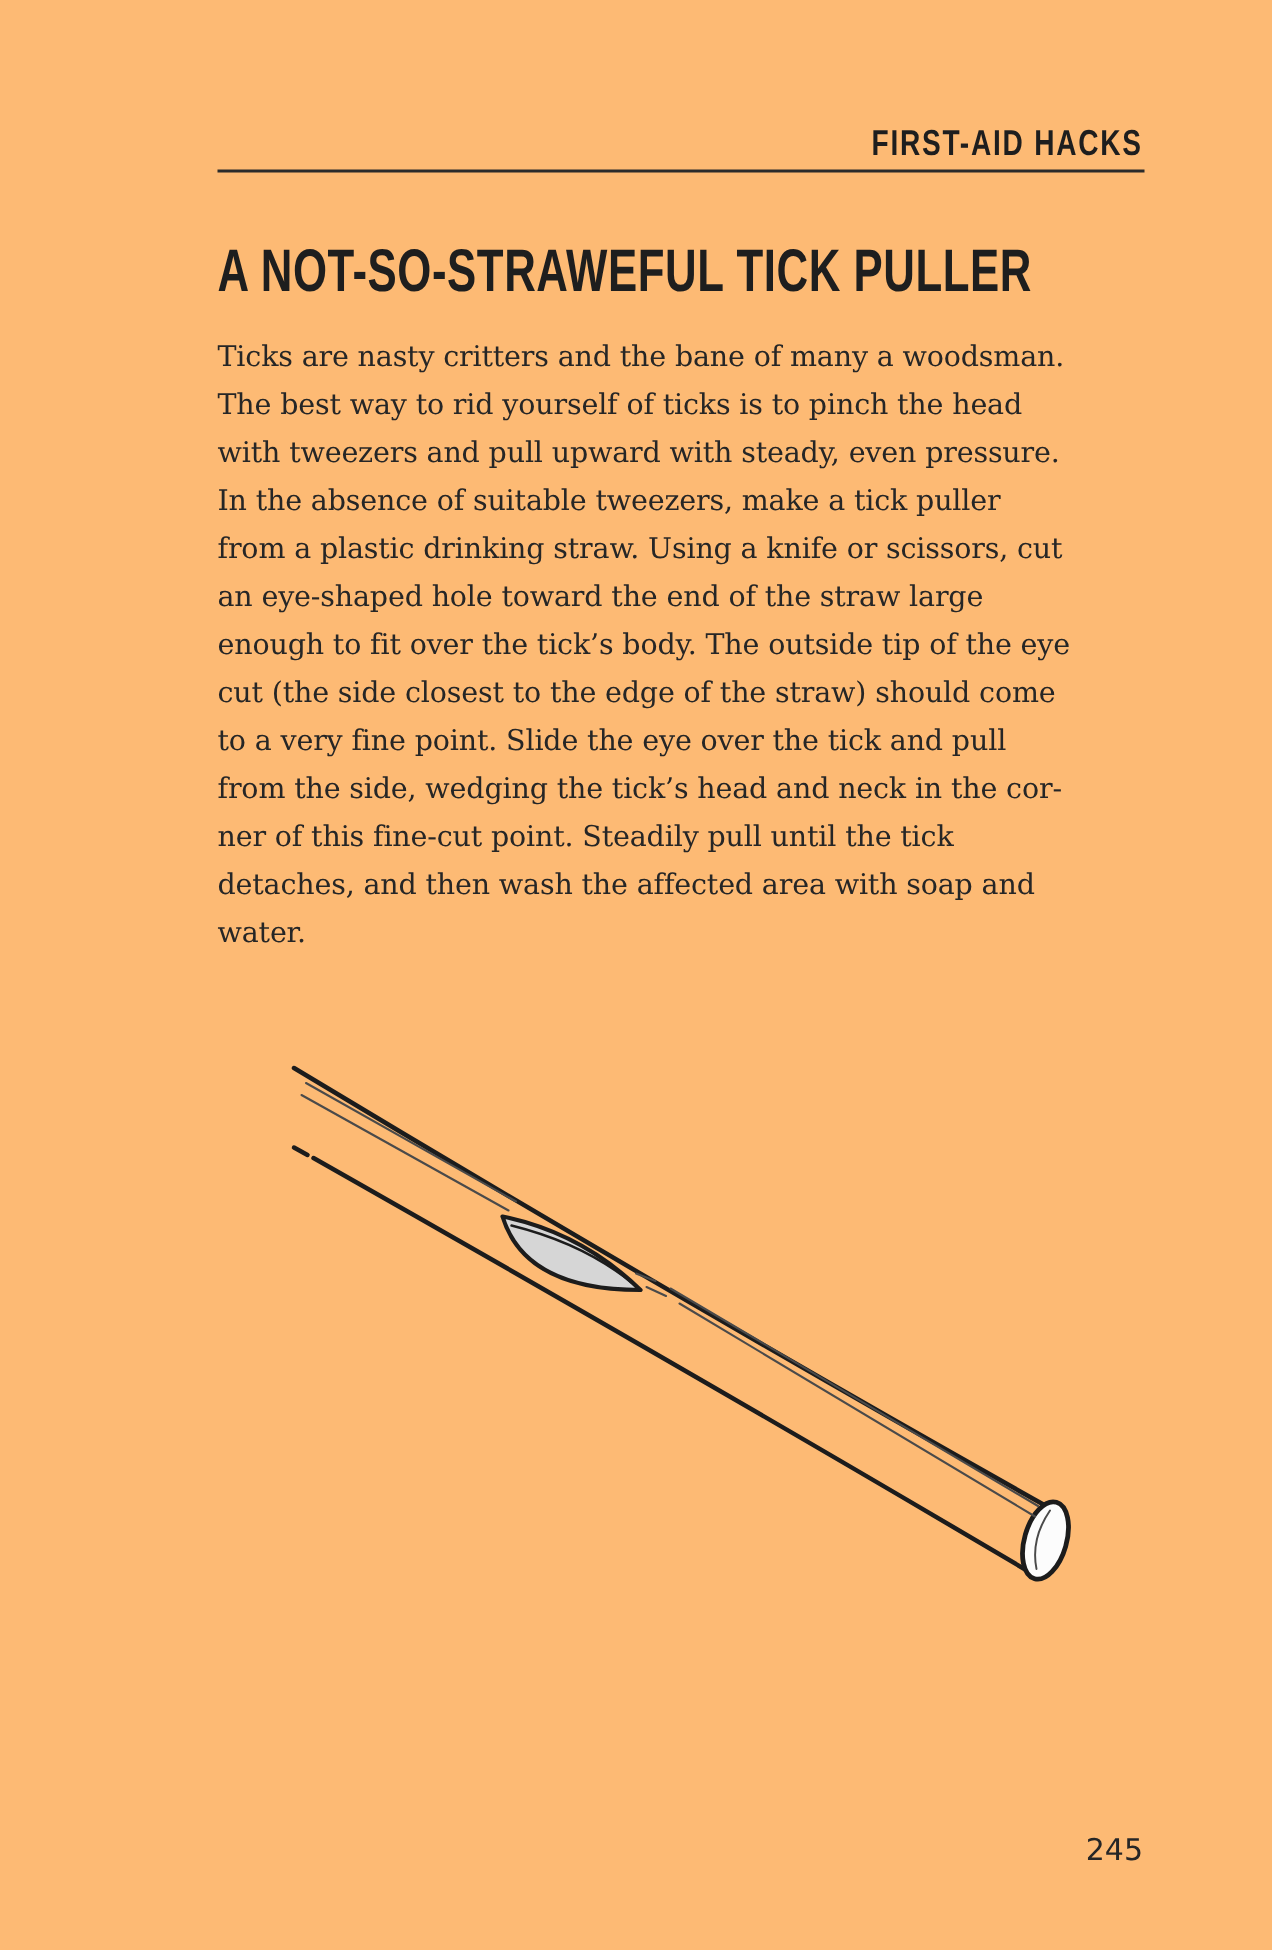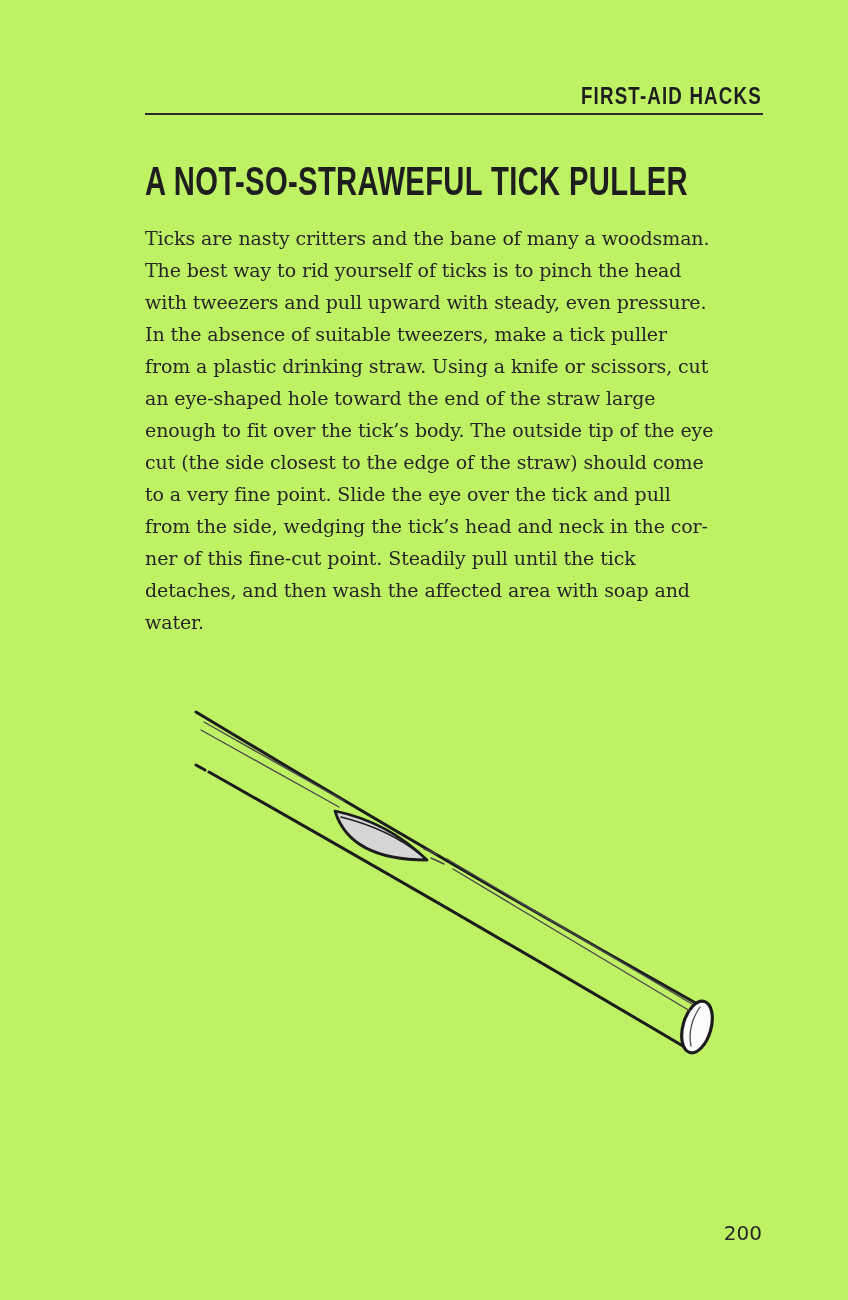--- a/index.html
+++ b/index.html
@@ -4,21 +4,21 @@
 <style>
   html, body {
     margin: 0;
     padding: 0;
     background: #e8e8e8;
   }
   .page {
     position: relative;
     width: 848px;
     height: 1300px;
-    background: #bef264;
+    background: #fdba74;
     overflow: hidden;
     font-family: "Liberation Sans", sans-serif;
   }
 
   
   .running-header {
     position: absolute;
     top: 84px;
     right: 86px;
     width: 500px;
@@ -144,15 +144,15 @@
 
     <path d="M335,811 Q388,822 427,860 Q350,860 335,811 Z" fill="#d6d6d6" stroke="#1c1c1c" stroke-width="2.8"></path>
     <path d="M341,817 Q389,829 421,855" stroke="#1c1c1c" stroke-width="1.6"></path>
 
     <path d="M424,849 L437,854" stroke="#4a4a4a" stroke-width="1.4"></path>
     <path d="M431,858 L444,864" stroke="#4a4a4a" stroke-width="1.4"></path>
     <path d="M447,859 L692,1004" stroke="#4a4a4a" stroke-width="1.4"></path>
     <path d="M453,869 L690,1011" stroke="#4a4a4a" stroke-width="1.4"></path>
   </svg>
 
-  <div class="page-number">200</div>
+  <div class="page-number">245</div>
 
 </div>
 
 </body></html>

